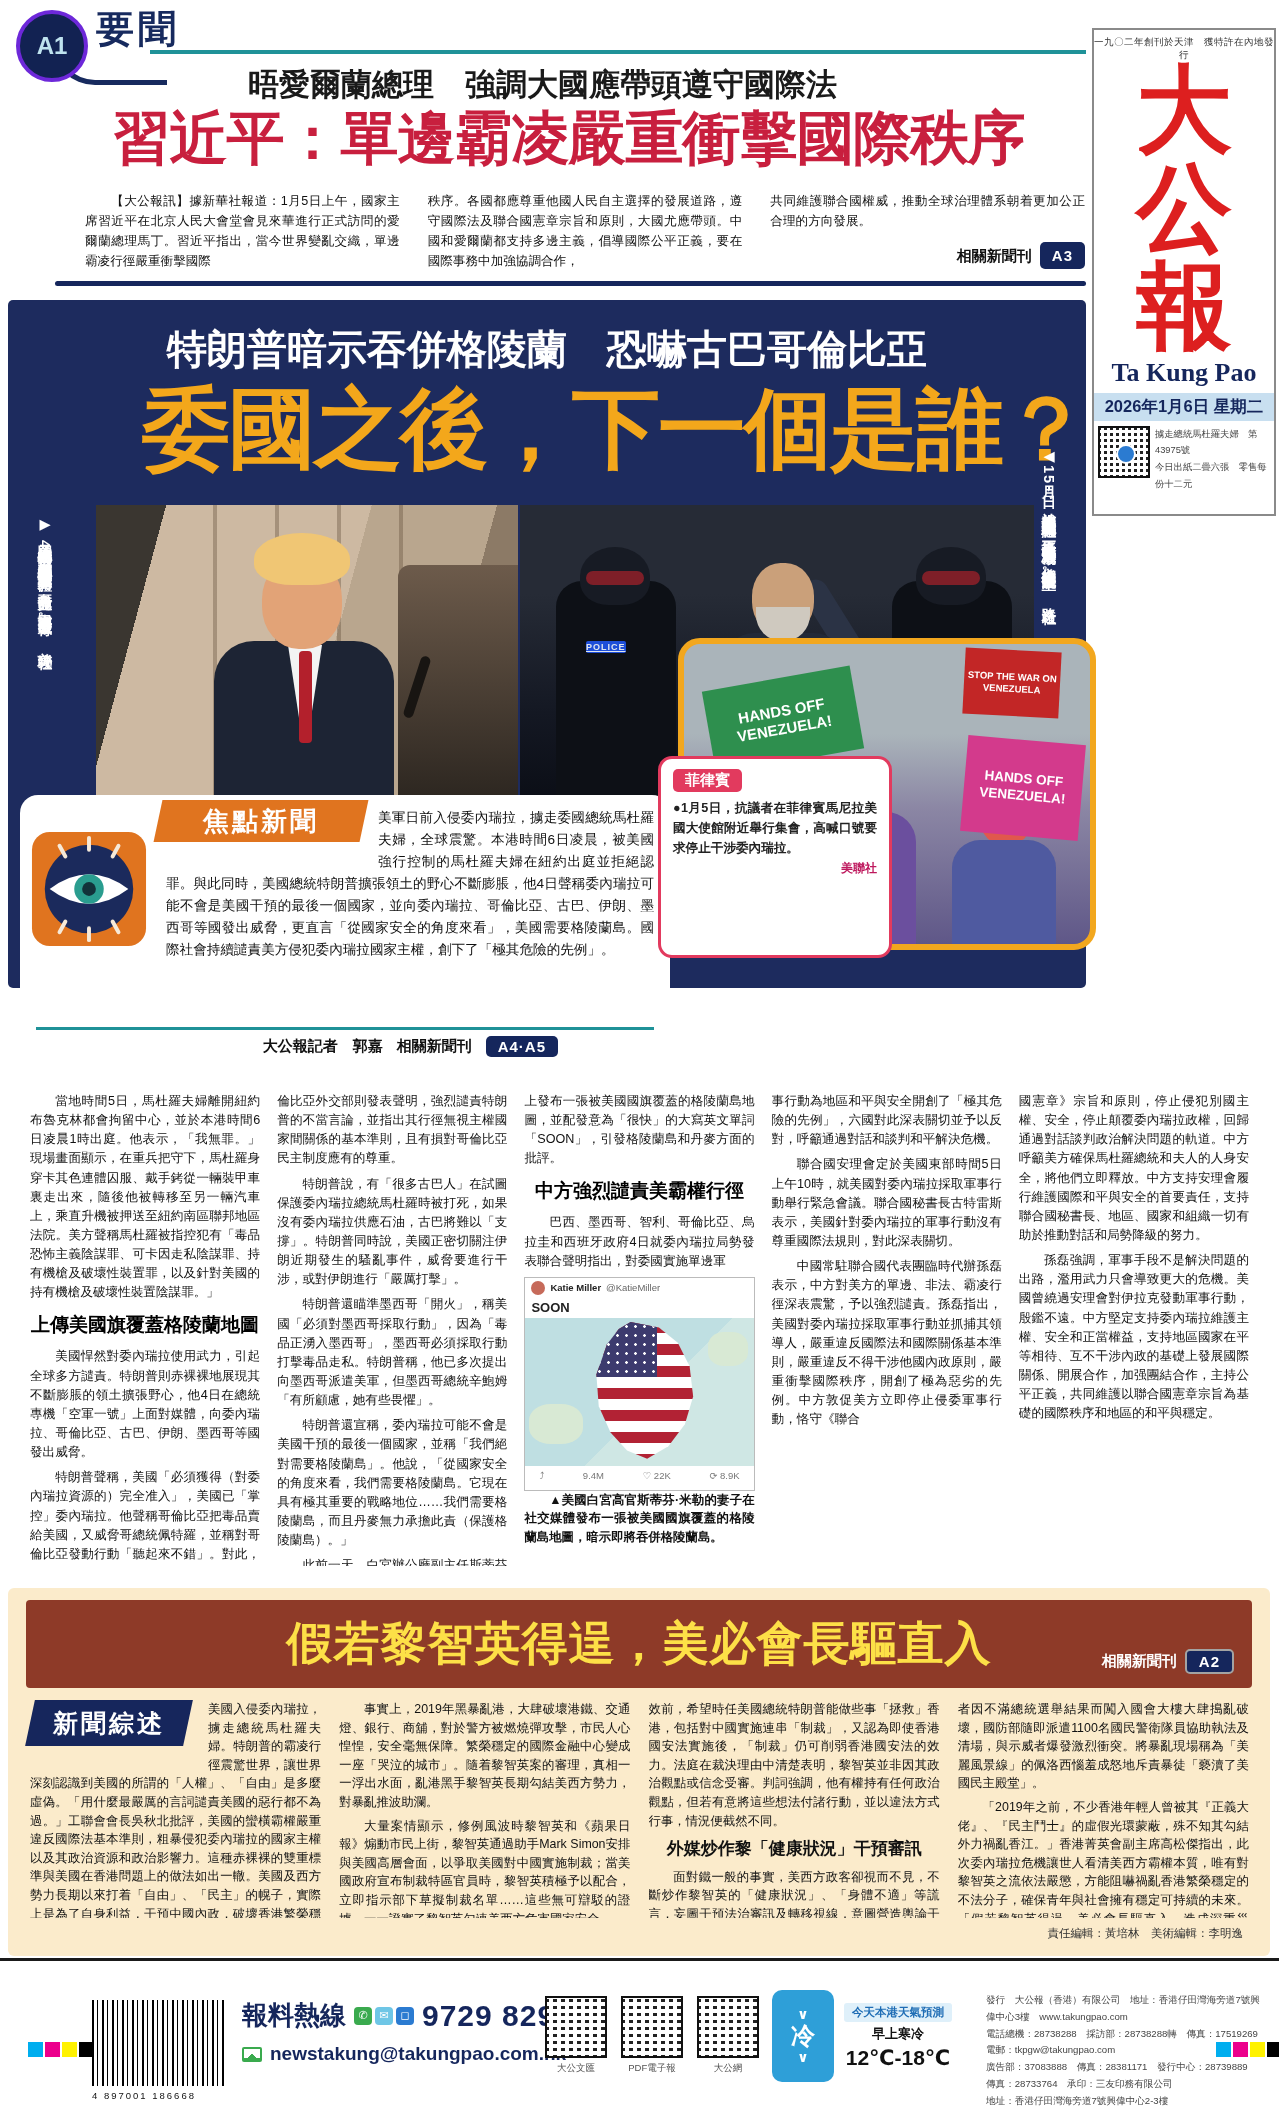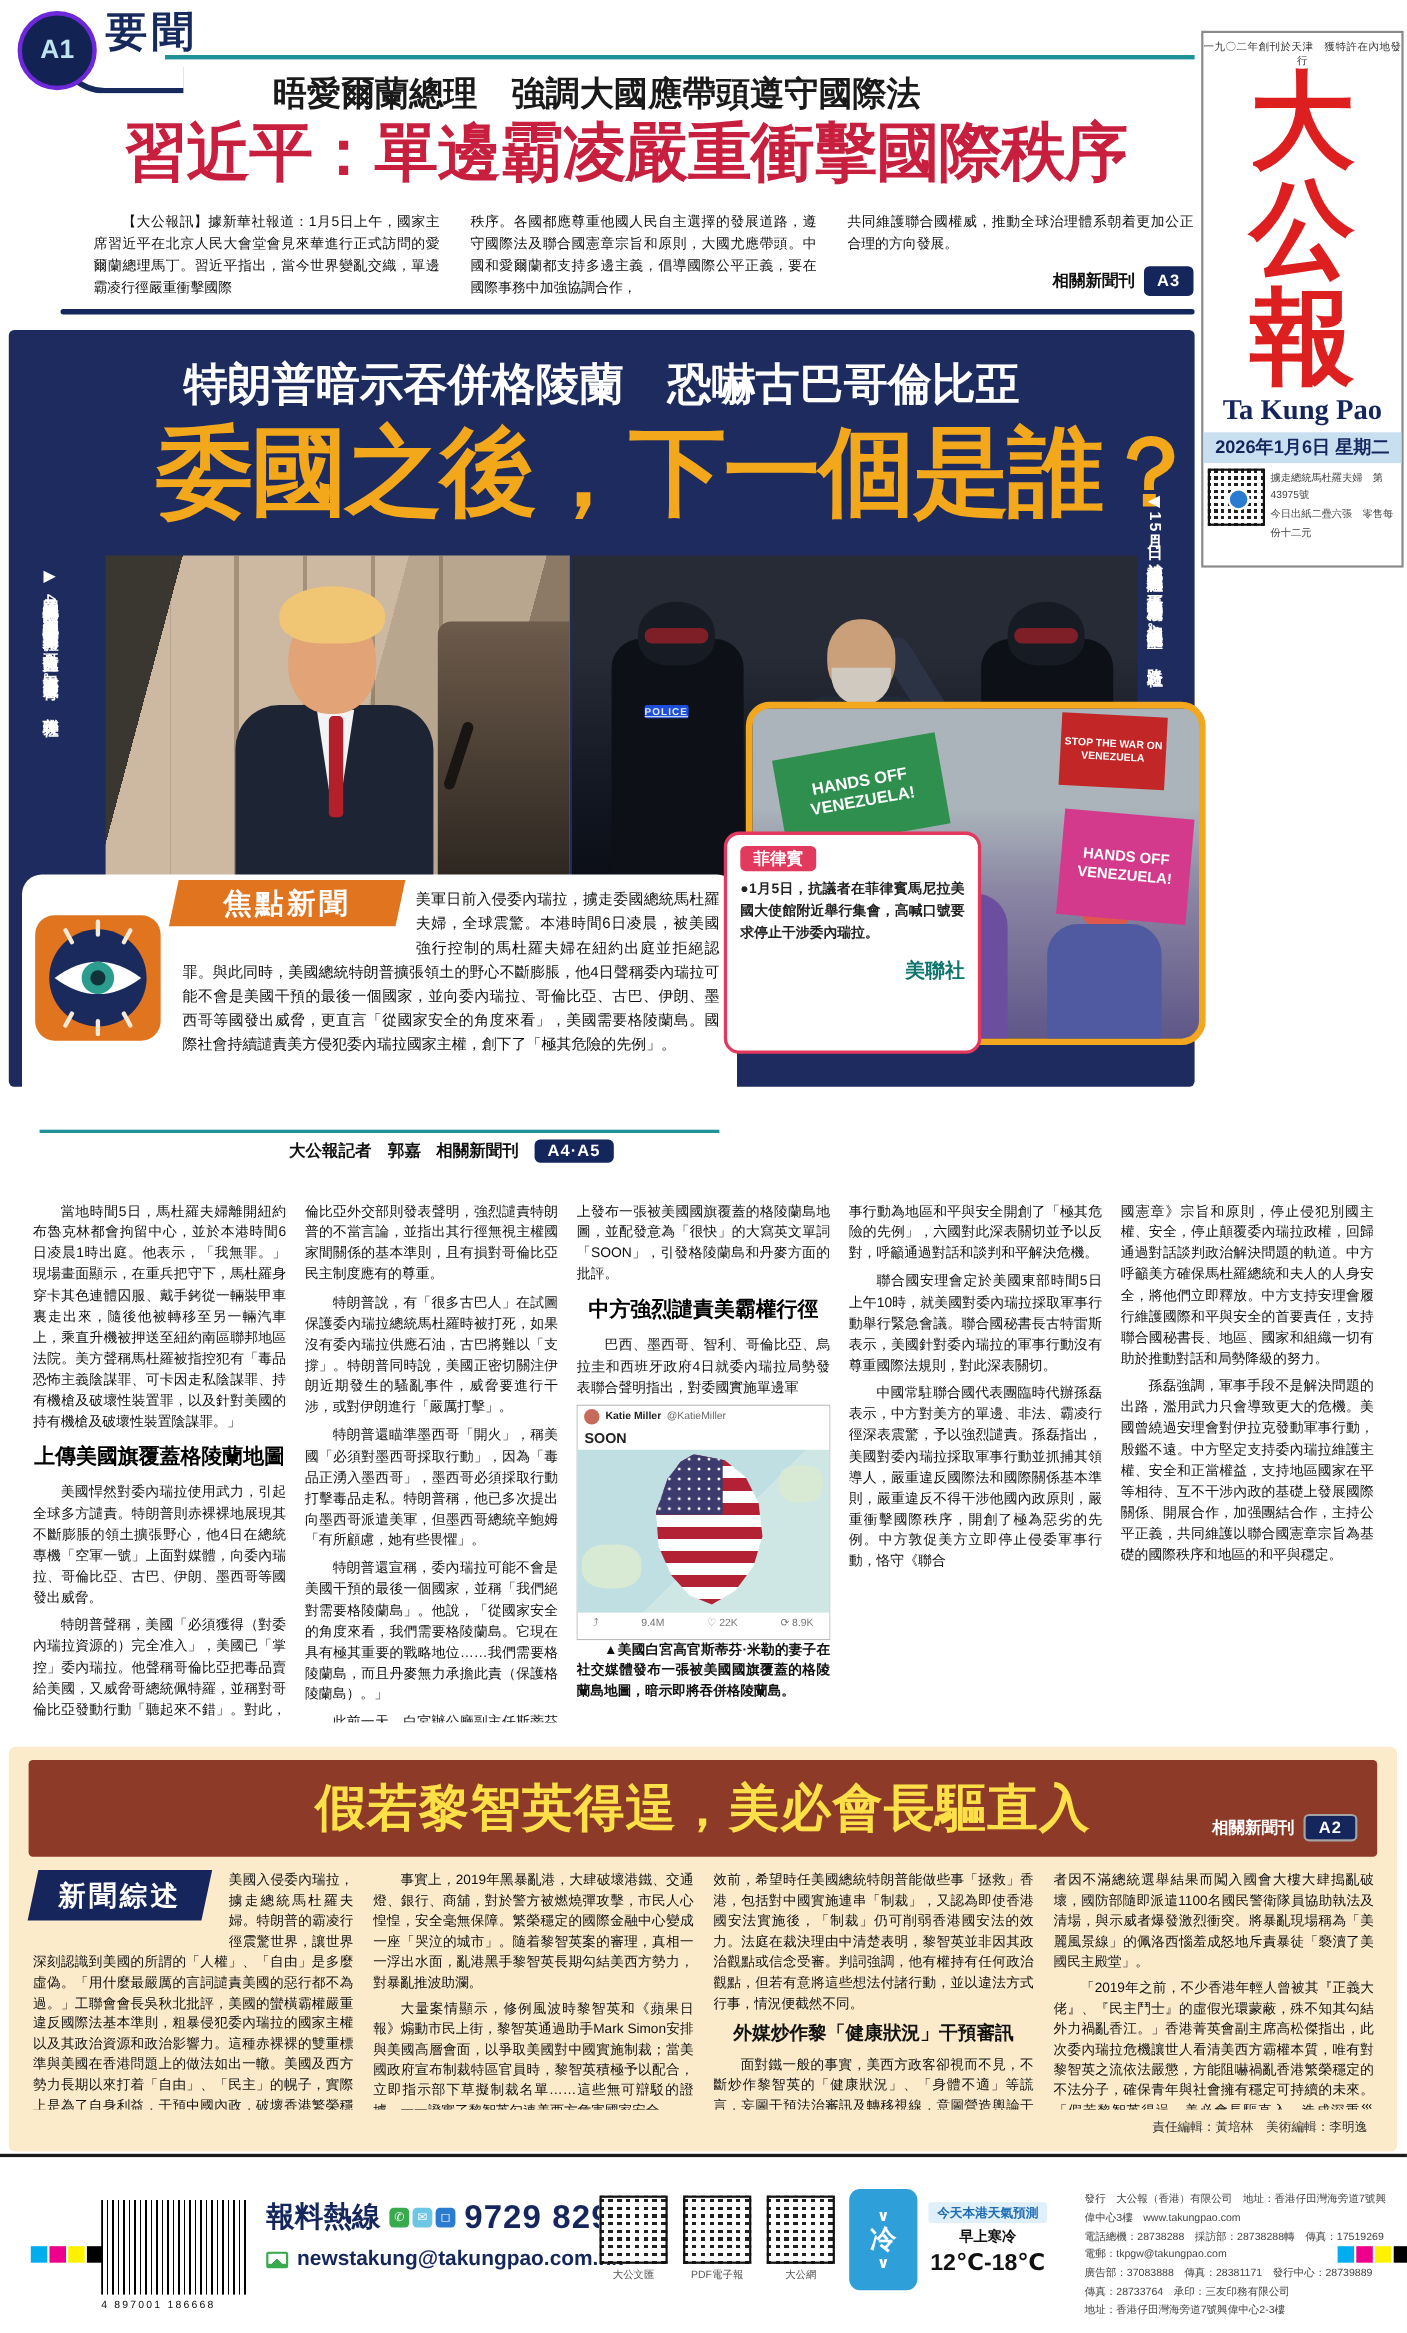--- a/index.html
+++ b/index.html
@@ -95,21 +95,21 @@
   .sg4{right:30px;top:6px;width:96px;height:66px;background:#c22626;transform:rotate(3deg);font-size:9.5px;line-height:1.3;}
   .head1{position:absolute;left:150px;top:120px;width:56px;height:56px;border-radius:50%;background:#8a5a3a;}
   .body1{position:absolute;left:128px;top:168px;width:104px;height:132px;border-radius:30px 30px 0 0;background:#6b4f9e;}
   .head2{position:absolute;right:58px;top:150px;width:52px;height:52px;border-radius:50%;background:#e0584d;}
   .body2{position:absolute;right:34px;top:196px;width:104px;height:110px;border-radius:28px 28px 0 0;background:#4f5aa0;}
   .ph-bubble{left:658px;top:756px;width:234px;height:202px;background:#fff;border:3px solid #e23a5e;
              border-radius:14px;z-index:6;padding:10px 12px;box-sizing:border-box;}
   .ph-tag{display:inline-block;background:#e23a5e;color:#fff;font-weight:900;font-size:15px;
           padding:2px 12px;border-radius:5px;margin-bottom:6px;}
   .ph-cap{font-size:12.6px;line-height:1.6;font-weight:700;color:#222;text-align:justify;}
-  .ph-credit{text-align:right;font-size:18px;font-weight:800;color:#0f766e;margin-top:12px;}
+  .ph-credit{text-align:right;font-size:12px;font-weight:800;color:#be185d;margin-top:2px;}
   
   .midcols{left:30px;top:1092px;width:1219px;height:474px;display:flex;gap:17px;overflow:hidden;}
   .mcol{flex:1;font-size:12.6px;line-height:1.52;text-align:justify;overflow:hidden;}
   .mcol p{margin:0 0 6px 0;text-indent:2em;}
   .mcol p.cont{text-indent:0;}
   .mcol h4{margin:8px 0;font-size:19px;font-weight:900;text-align:center;color:#000;}
   .map-card{border:1px solid #bbb;background:#fff;margin-top:4px;position:relative;height:212px;overflow:hidden;}
   .mc-head{display:flex;align-items:center;gap:5px;padding:3px 6px;font-size:9.5px;color:#666;}
   .mc-av{width:14px;height:14px;border-radius:50%;background:#c66a5a;flex:0 0 auto;}
   .mc-name{font-weight:800;color:#222;}

